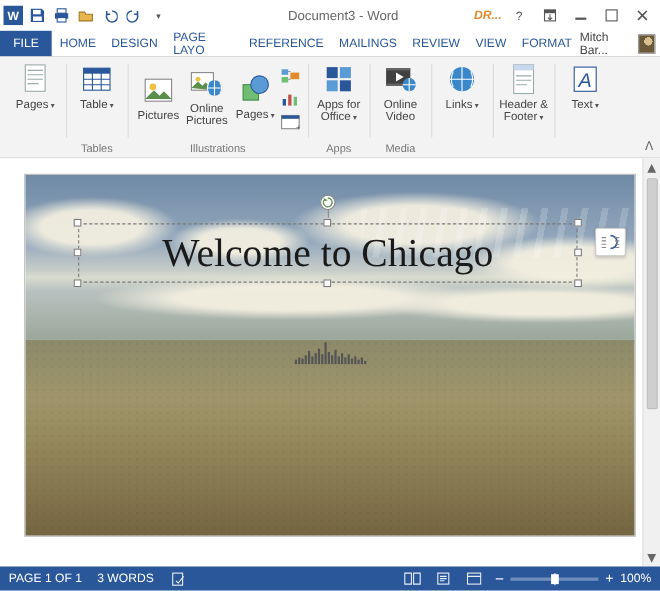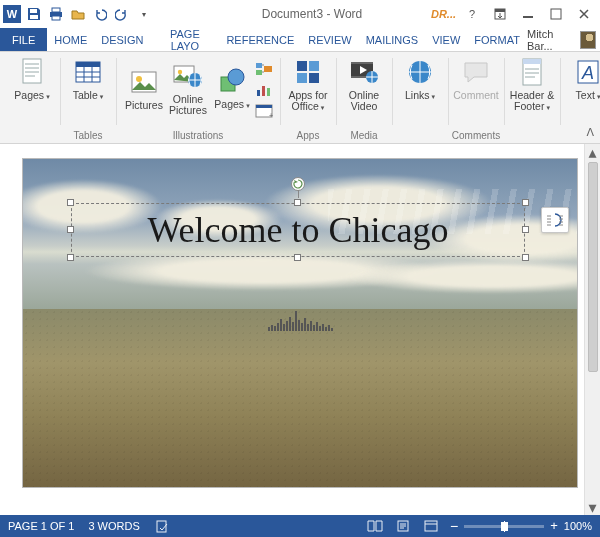--- a/index.html
+++ b/index.html
@@ -11,21 +11,21 @@
   .qat-item { width: 20px; height: 20px; display: flex; align-items: center; justify-content: center; color: #2a579a; }
   .qat-item svg { display:block; }
   .titlebar .title { position: absolute; left: 0; right: 0; text-align: center; pointer-events: none; color: #666; font-size: 12px; margin-left: 24px; }
   .titlebar .right { margin-left: auto; display: flex; align-items: center; gap: 4px; padding-right: 4px; }
   .titlebar .right .dr { color: #e08b2c; font-size: 11px; font-weight: bold; font-style: italic; }
   .winbtn { width: 24px; height: 20px; display:flex; align-items:center; justify-content:center; color:#555;}
   .winbtn svg{display:block;}
 
   
   .tabs { height: 24px; background: #fff; display: flex; align-items: stretch; font-size: 11px; color: #2a579a; border-bottom: 1px solid #d4d4d4; position: relative; }
-  .tabs .tab { padding: 0 7px; display: flex; align-items: center; cursor: default; user-select:none;text-align:center; }
+  .tabs .tab { padding: 0 7px; display: flex; align-items: center; cursor: default; user-select:none; }
   .tabs .tab.file { background: #2a579a; color: #fff; padding: 0 12px; font-size: 11px; }
   .tabs .tab.active { background: #f3f3f3; border: 1px solid #d4d4d4; border-bottom: 1px solid #f3f3f3; margin-bottom:-1px; }
   .tabs .user { margin-left:auto; display:flex; align-items:center; gap:4px; padding-right:4px; color:#444;}
   .tabs .avatar { width:18px; height:18px; background: radial-gradient(circle at 60% 35%, #d6c090 0 28%, #6b5a3a 29% 100%); border:1px solid #999;}
 
   
   .ribbon { height: 92px; background: #f3f3f3; border-bottom: 1px solid #d4d4d4; display:flex; position:relative; }
   .group { display:flex; flex-direction:column; align-items:center; padding: 4px 6px 0 6px; position:relative; }
   .group + .group::before { content:""; position:absolute; left:0; top:6px; bottom:18px; width:1px; background:#dcdcdc; }
   .group-label { position:absolute; bottom:2px; left:0; right:0; text-align:center; font-size:10px; color:#777; }
@@ -163,22 +163,22 @@
       </div>
   </div>
 </div>
 
 <div class="tabs">
   <div class="tab file">FILE</div>
   <div class="tab">HOME</div>
   <div class="tab">DESIGN</div>
   <div class="tab">PAGE LAYO</div>
   <div class="tab">REFERENCE</div>
+  <div class="tab">MAILINGS</div>
   <div class="tab">REVIEW</div>
-  <div class="tab">MAILINGS</div>
   <div class="tab">VIEW</div>
   <div class="tab">FORMAT</div>
   <div class="user">
     <span>Mitch Bar...</span>
     <div class="avatar"></div>
   </div>
 </div>
 
 <div class="ribbon">
   <div class="group" style="padding-left:10px;">
@@ -308,31 +308,20 @@
       <div class="ic">
         <svg width="28" height="28" viewBox="0 0 28 28">
             <circle cx="14" cy="14" r="11" fill="#3a87c9"></circle>
             <path d="M3 14h22M14 3v22M6 7a16 16 0 0 0 0 14M22 7a16 16 0 0 1 0 14" stroke="#fff" fill="none"></path>
           </svg>
       </div>
       <div class="lbl"><span>Links</span><span class="dd">▾</span></div>
     </div>
   </div>
 
-  <div class="group">
-    <div class="big dim">
-      <div class="ic">
-        <svg width="28" height="28" viewBox="0 0 28 28">
-            <path d="M3 5h22v14H12l-6 5v-5H3z" fill="#e6e6e6" stroke="#c7c7c7"></path>
-          </svg>
-      </div>
-      <div class="lbl">Comment</div>
-    </div>
-    <div class="group-label">Comments</div>
-  </div>
 
   <div class="group">
     <div class="big">
       <div class="ic">
         <svg width="26" height="30" viewBox="0 0 26 30">
             <rect x="4" y="2" width="18" height="26" fill="#fff" stroke="#9aa"></rect>
             <rect x="4" y="2" width="18" height="5" fill="#c7d8ef"></rect>
             <path d="M6 12h14M6 16h14M6 20h10" stroke="#9aa"></path>
           </svg>
       </div>

